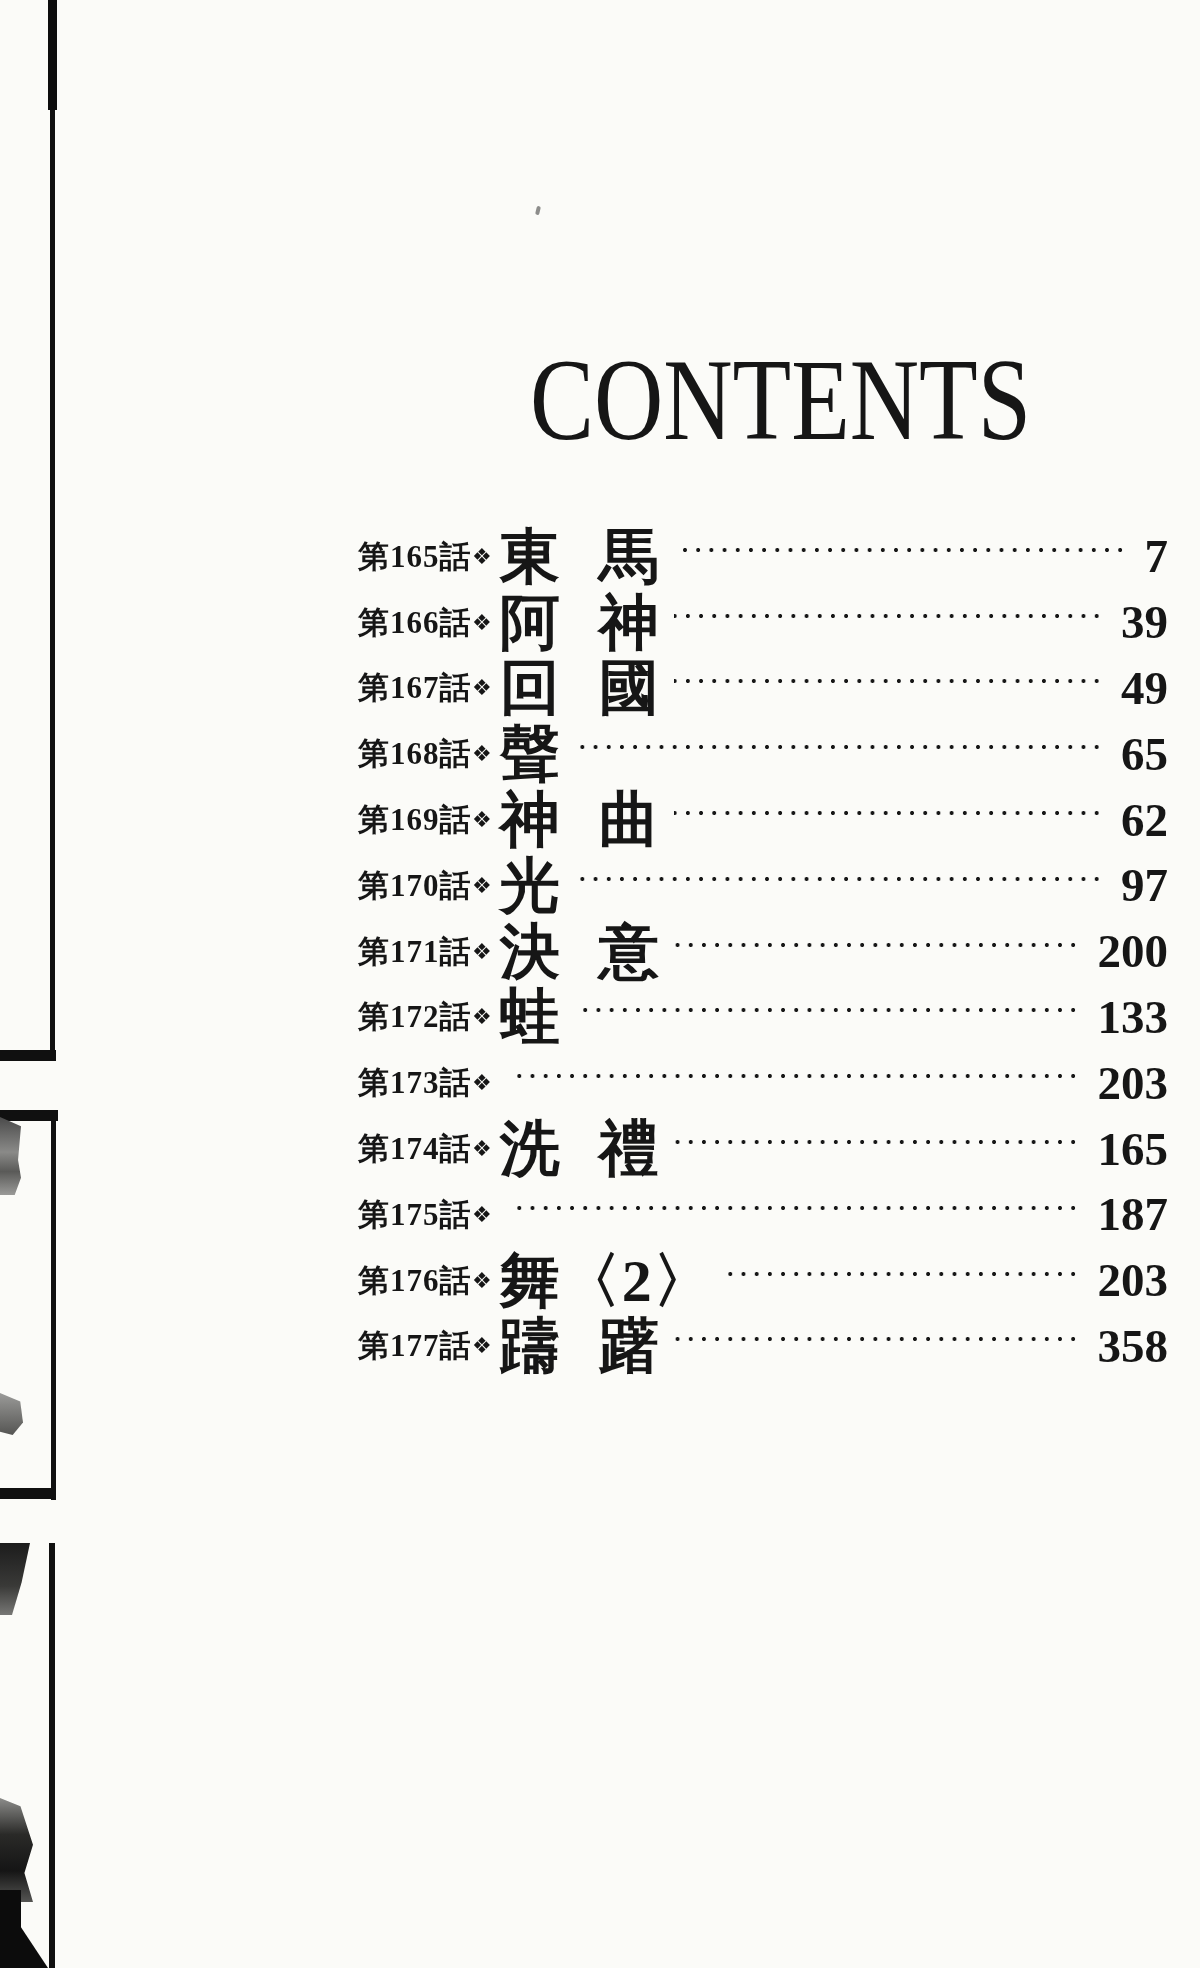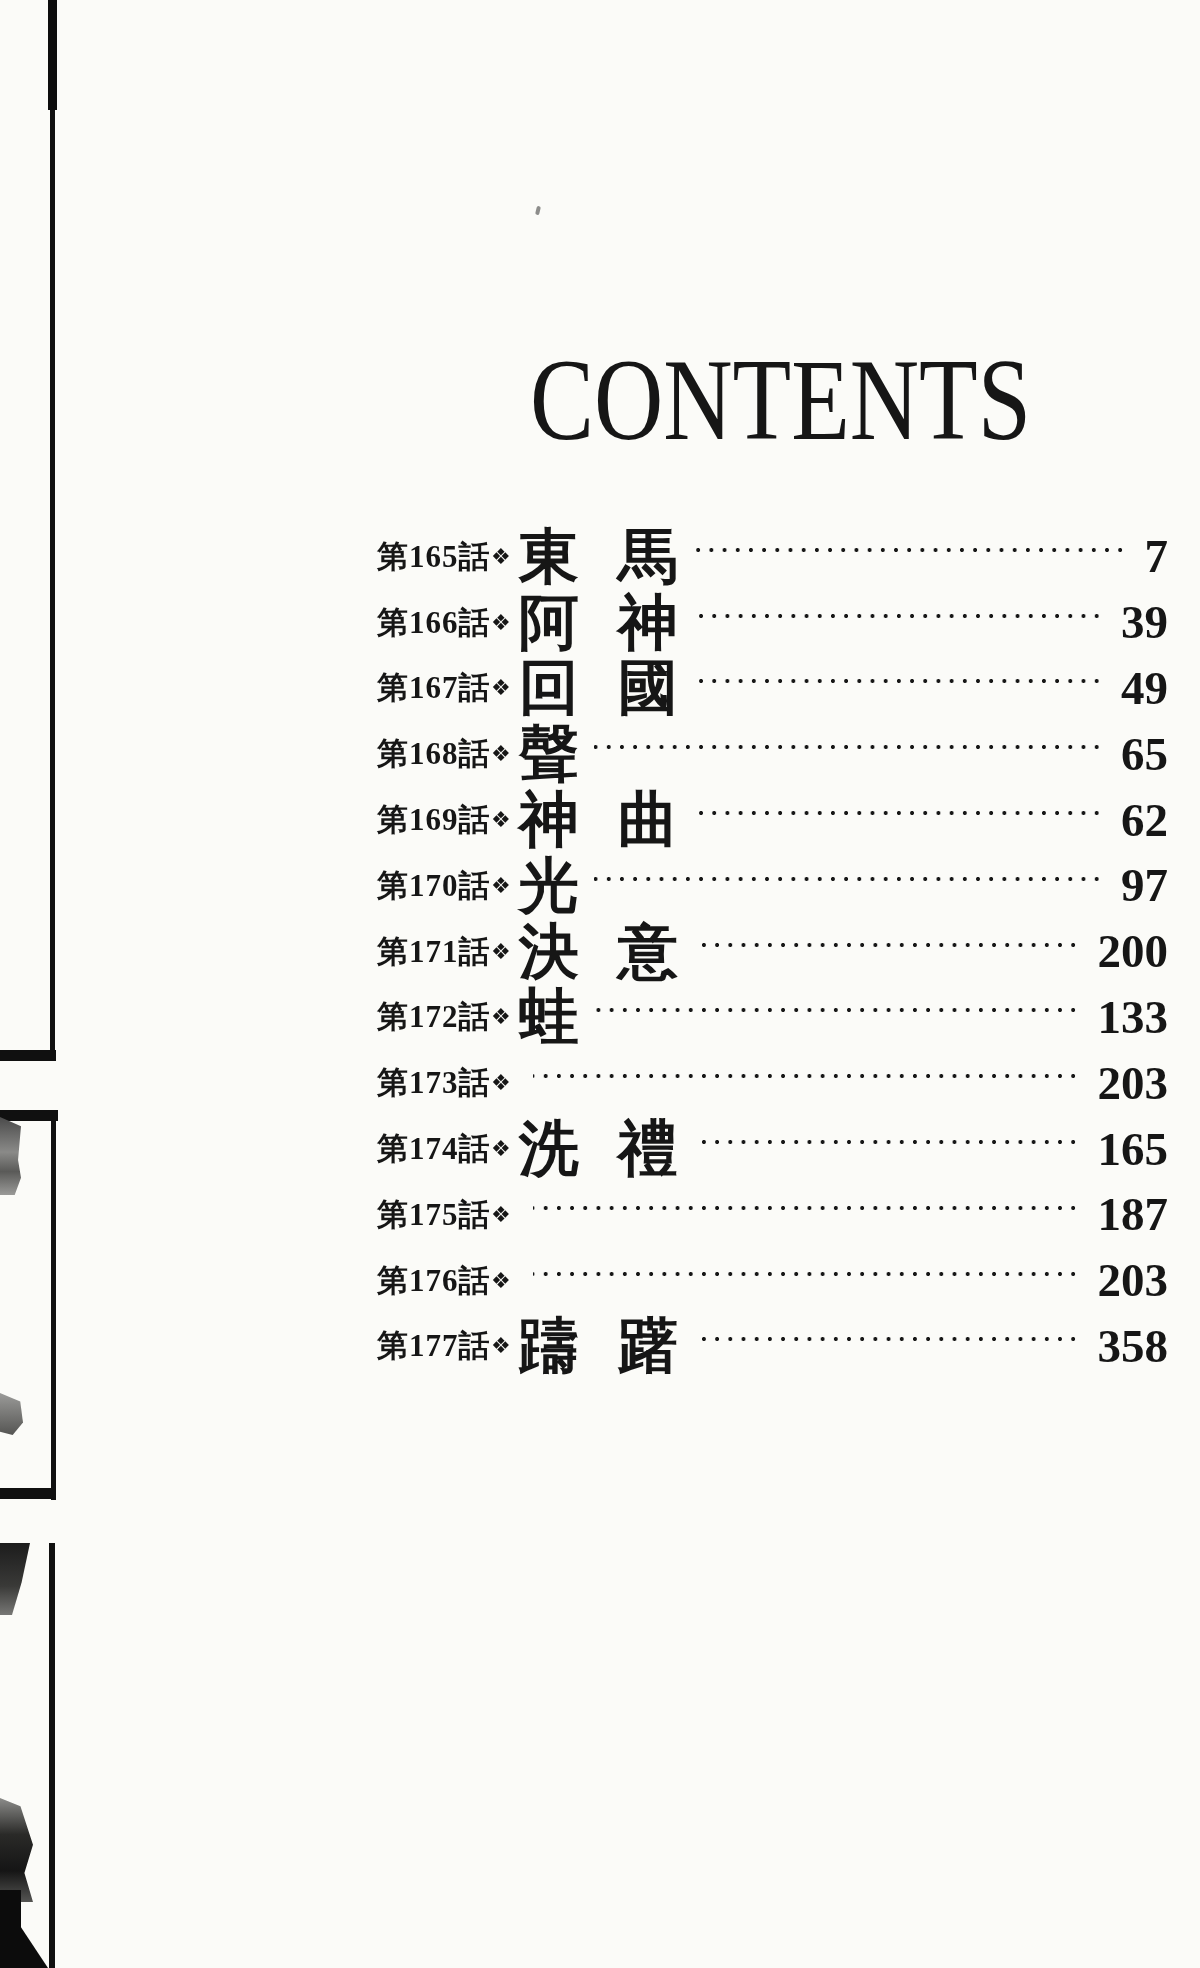--- a/index.html
+++ b/index.html
@@ -52,21 +52,21 @@
     font-weight:400;
     letter-spacing:0;
     transform:scaleX(0.82);
     transform-origin:left top;
     white-space:nowrap;
   }
 
   
   .toc-list{
     position:absolute;
-    left:377px; top:524px; right:32px;
+    left:358px; top:524px; right:32px;
   }
   .row{
     display:flex;
     align-items:center;
     height:65.8px;
     white-space:nowrap;
   }
   .chap{
     flex:0 0 auto;
     width:112px;
@@ -213,20 +213,21 @@
   <div class="row">
     <span class="chap">第175話</span>
     <span class="dia">❖</span>
     <span class="leader"></span>
     <span class="pg">187</span>
   </div>
 
   <div class="row">
     <span class="chap">第176話</span>
     <span class="dia">❖</span>
+    <span class="ttl">舞〈2〉</span>
     <span class="leader"></span>
     <span class="pg">203</span>
   </div>
 
   <div class="row">
     <span class="chap">第177話</span>
     <span class="dia">❖</span>
     <span class="ttl">躊 躇</span>
     <span class="leader"></span>
     <span class="pg">358</span>

